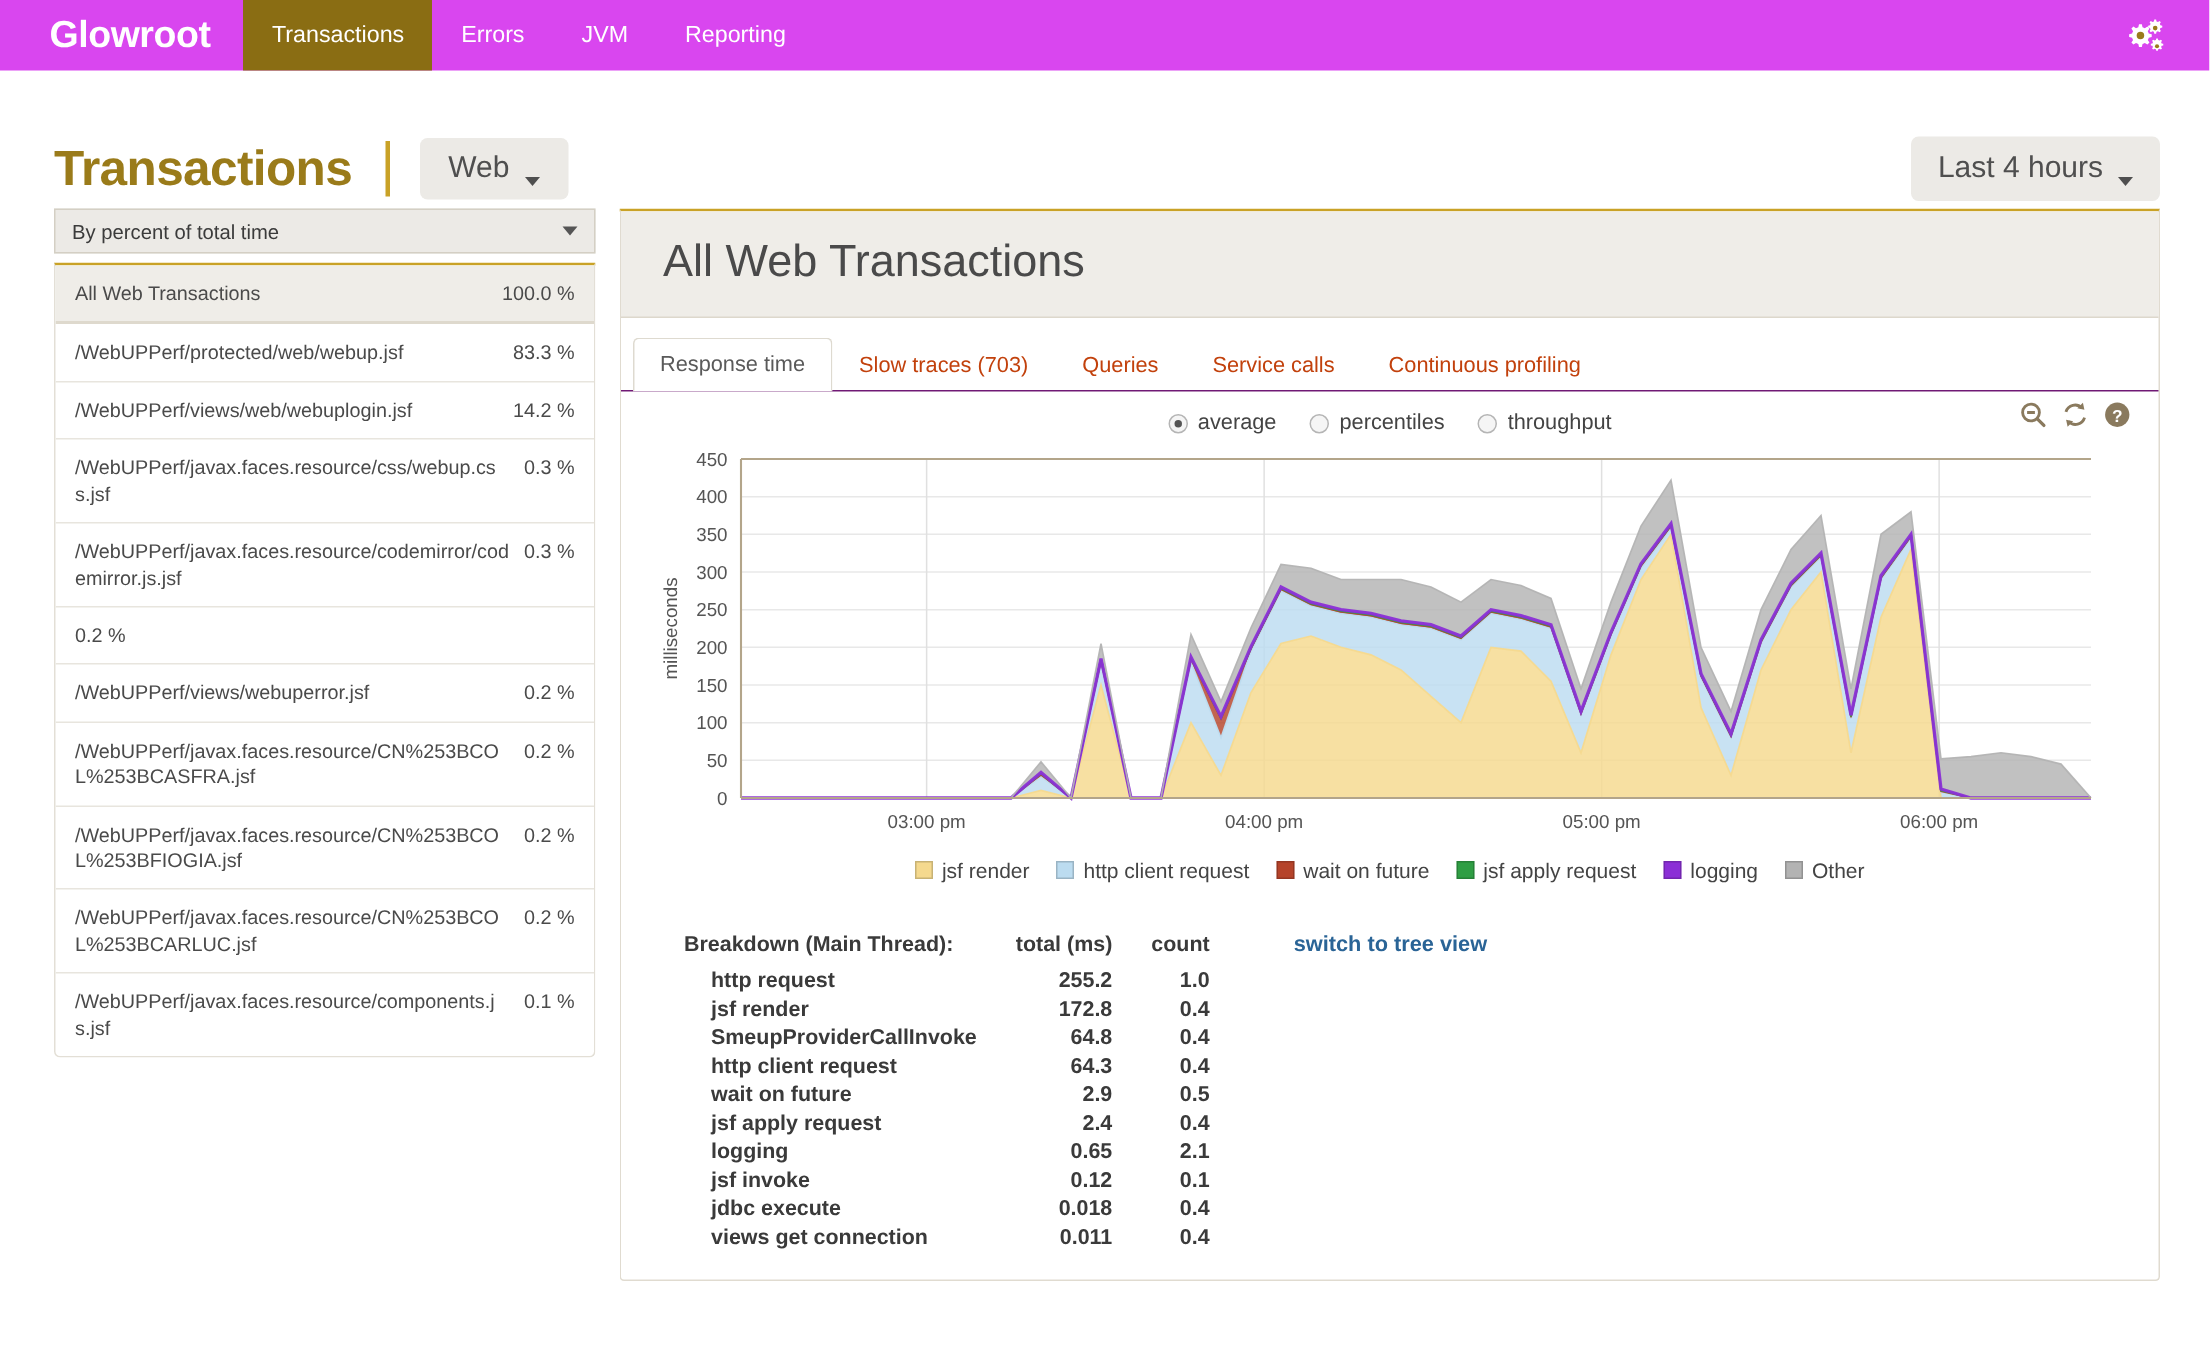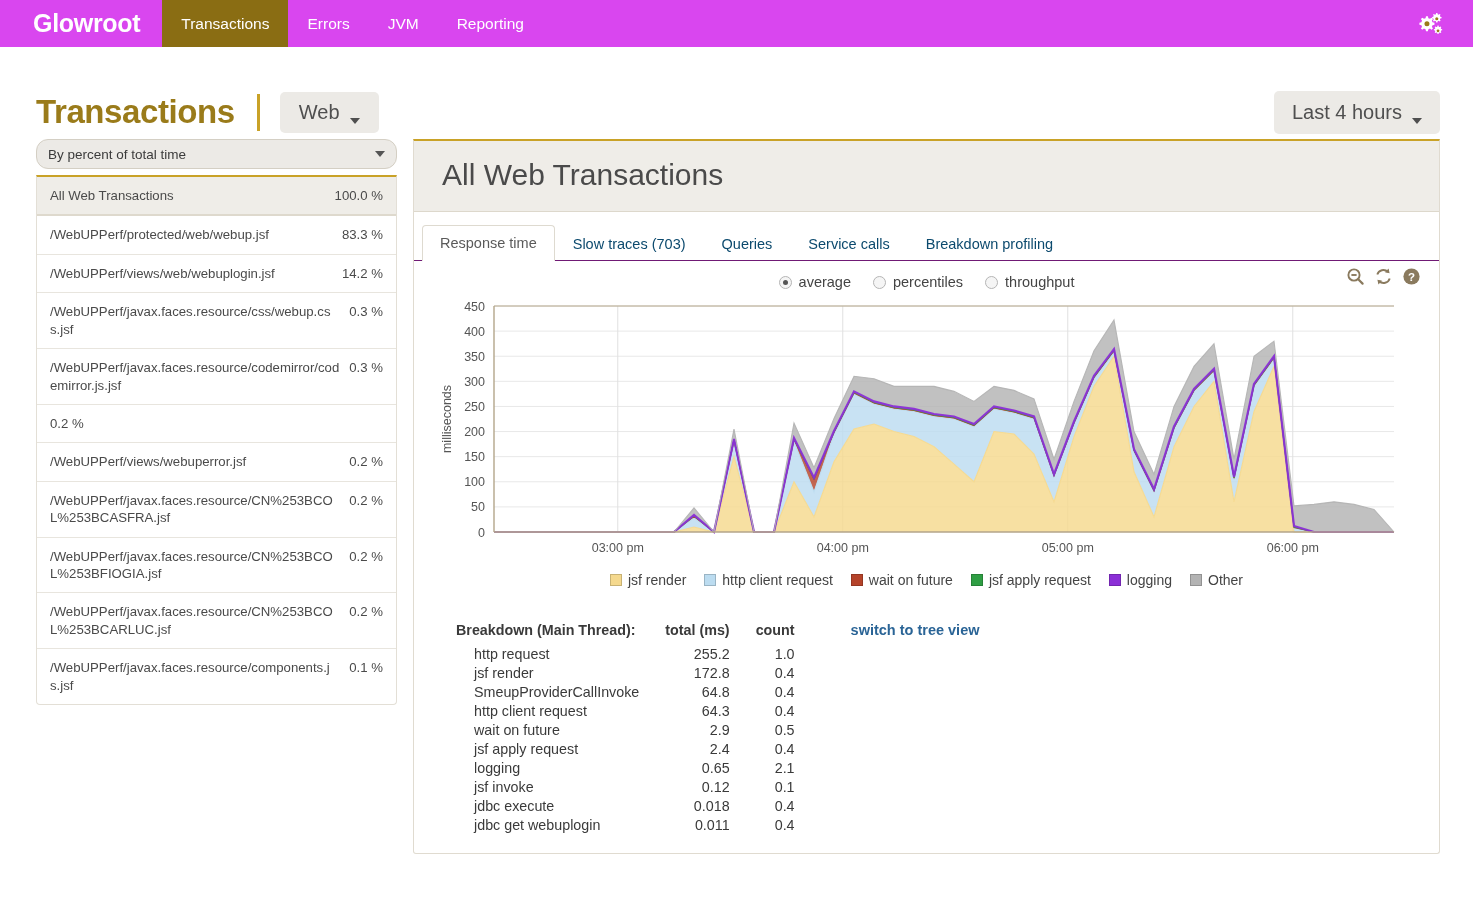--- a/index.html
+++ b/index.html
@@ -88,21 +88,21 @@
     align-items: flex-start;
   }
 
   
   .sidebar { width: 361px; flex: 0 0 361px; }
   .select-box {
     width: 100%;
     height: 30px;
     background: #eceae6;
     border: 1px solid #d4cfc4;
-    border-radius: 12px;
+    border-radius: 0;
     display: flex; align-items: center;
     padding: 0 11px;
     font-size: 13.5px;
     color: #3b3b3b;
     cursor: pointer;
     position: relative;
   }
   .select-box .caret {
     position: absolute; right: 11px;
     border-top-color: #555;
@@ -165,21 +165,21 @@
   
   .tabs {
     display: flex;
     padding: 13px 0 0 8px;
     border-bottom: 1px solid #701a75;
     align-items: center;
   }
   .tab {
     padding: 9px 17px 9px 17px;
     font-size: 14.5px;
-    color: #0c4a6e;
+    color: #c2410c;
     cursor: pointer;
     border: 1px solid transparent;
     border-bottom: none;
     margin-bottom: -1px;
     border-radius: 4px 4px 0 0;
     white-space: nowrap;
   }
   .tab.active {
     color: #5a5a5a;
     background: #fff;
@@ -265,20 +265,21 @@
     font-weight: bold;
     text-align: right;
     padding: 0 0 6px 26px;
     white-space: nowrap;
   }
   table.bd th.lbl { text-align: left; padding-left: 0; }
   table.bd td {
     text-align: right;
     padding: 1.5px 0 1.5px 26px;
     white-space: nowrap;
+    font-weight: bold;
   }
   table.bd td.lbl {
     text-align: left;
     padding-left: 18px;
   }
   .tree-link {
     margin-left: 56px;
     margin-top: 0px;
     font-size: 14.5px;
     font-weight: bold;
@@ -385,21 +386,21 @@
   <div class="main-panel">
     <div class="panel-head">
       <h1>All Web Transactions</h1>
     </div>
 
     <div class="tabs">
       <div class="tab active">Response time</div>
       <div class="tab">Slow traces (703)</div>
       <div class="tab">Queries</div>
       <div class="tab">Service calls</div>
-      <div class="tab">Breakdown profiling</div>
+      <div class="tab">Continuous profiling</div>
     </div>
 
     <div class="radio-row">
       <label class="radio-item checked">
         <span class="radio-dot"></span>
         <span>average</span>
       </label>
       <label class="radio-item">
         <span class="radio-dot"></span>
         <span>percentiles</span>
@@ -558,21 +559,21 @@
               <td class="lbl">jsf invoke</td>
               <td>0.12</td>
               <td>0.1</td>
             </tr>
             <tr>
               <td class="lbl">jdbc execute</td>
               <td>0.018</td>
               <td>0.4</td>
             </tr>
             <tr>
-              <td class="lbl">jdbc get webuplogin</td>
+              <td class="lbl">views get connection</td>
               <td>0.011</td>
               <td>0.4</td>
             </tr>
           </tbody>
       </table>
       <a class="tree-link">switch to tree view</a>
     </div>
   </div>
 </div>
 

